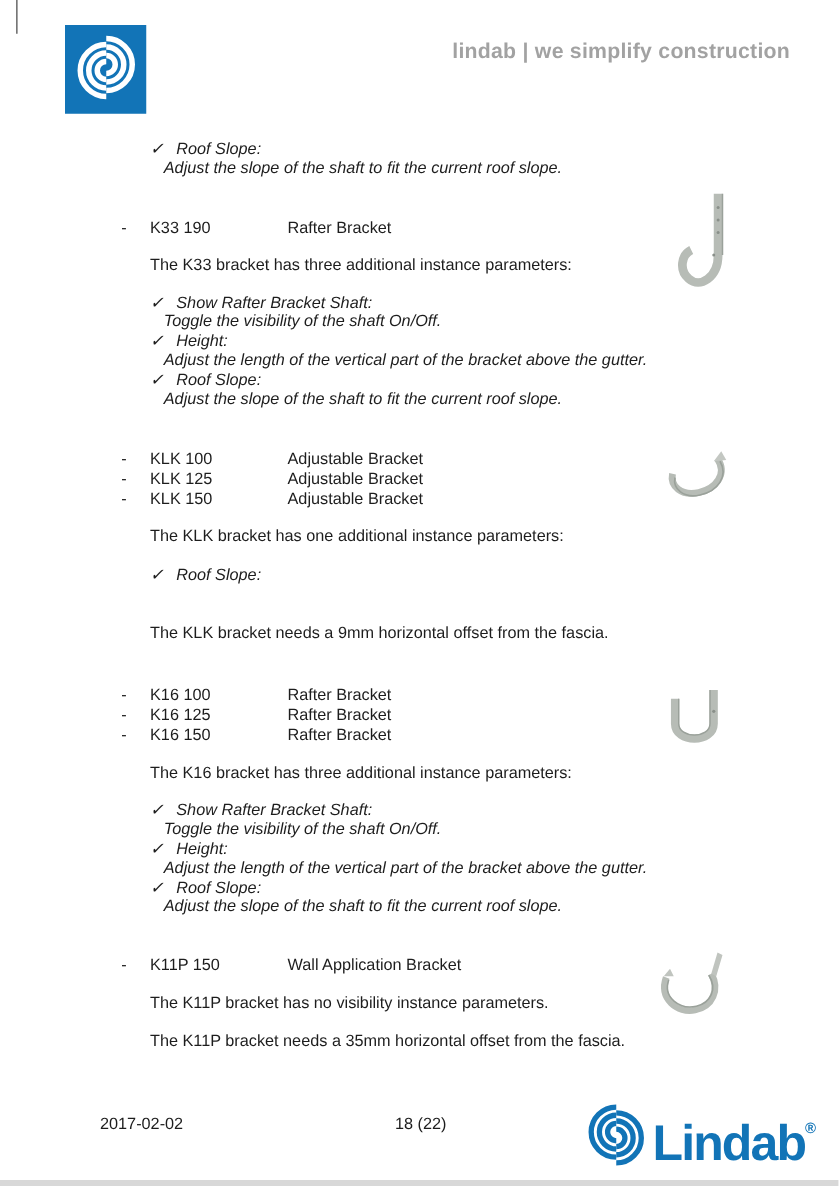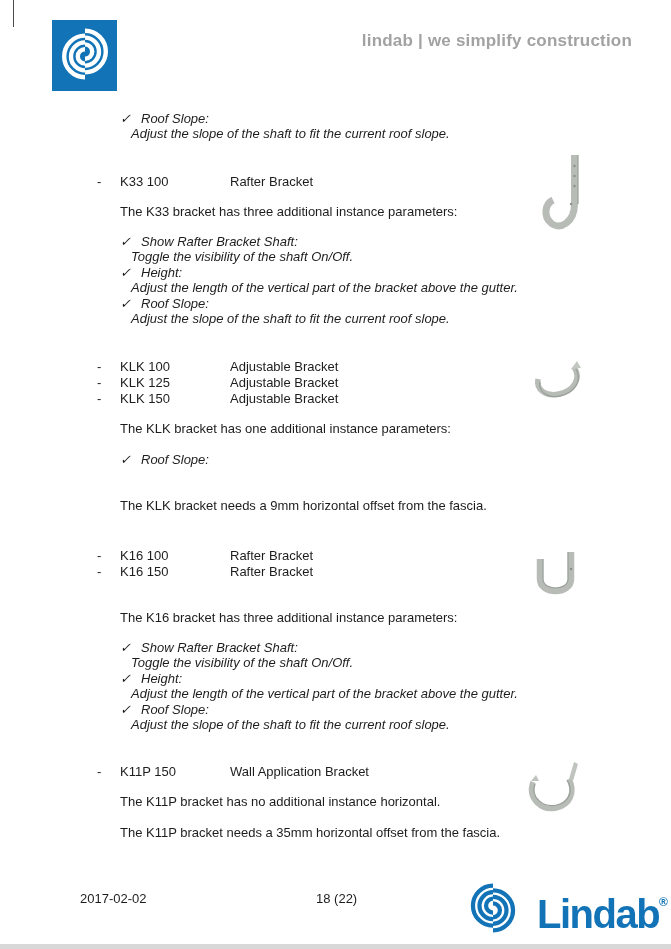--- a/index.html
+++ b/index.html
@@ -25,21 +25,21 @@
   .check { display:inline-block; width:21px; }
   .pdesc { margin-left:11px; }
   .para { left:120px; white-space:nowrap; }
   .bracket-img { position:absolute; }
   .footer-date { left:80px; top:891px; }
   .footer-page { left:316px; top:891px; }
   .footer-logo { left:466px; top:877px; width:185px; height:62px; display:flex; align-items:center; }
   .footer-icon { width:54px; height:54px; }
   .wordmark {
     font-weight:bold; color:#1274b7; font-size:40px; letter-spacing:-1.5px;
-    line-height:54px; margin-left:17px; white-space:nowrap;
+    line-height:54px; margin-left:2px; white-space:nowrap;
   }
   .reg { font-size:12px; vertical-align:22px; letter-spacing:0; }
   .bottom-bar { left:0; top:944px; width:671px; height:5px; background:#d8d8d8; }
 </style>
 </head>
 <body>
 
 <div class="page">
 
   <div class="abs crop-mark"></div>
@@ -70,21 +70,21 @@
   </div>
 
   <div class="abs tagline">lindab  |  we simplify construction</div>
 
   <div class="abs pblock" style="top:111px">
     <div><span class="check">✓</span><span>Roof Slope:</span></div>
     <div class="pdesc">Adjust the slope of the shaft to fit the current roof slope.</div>
   </div>
 
   <div class="abs rows" style="top:174px">
-    <div><span class="dash">-</span><span class="code">K33 100</span><span>Rafter Bracket</span></div>
+    <div><span class="dash">-</span><span class="code">K33 190</span><span>Rafter Bracket</span></div>
   </div>
 
   <div class="abs bracket-img" style="left:538px;top:152px">
     <svg width="50" height="85" viewBox="0 0 50 85">
       <path d="M36.5,3 L36.5,52 C36.5,70 22,79 13,71 C5,64 7,52 15,48" fill="none" stroke="#b7bcb6" stroke-width="7"></path>
       <path d="M40,3 L40,52" fill="none" stroke="#9aa19a" stroke-width="1.2"></path>
       <circle cx="36.5" cy="14" r="1.2" fill="#8a908a"></circle>
       <circle cx="36.5" cy="24" r="1.2" fill="#8a908a"></circle>
       <circle cx="36.5" cy="34" r="1.2" fill="#8a908a"></circle>
       <circle cx="33" cy="52" r="1.2" fill="#8a908a"></circle>
@@ -119,20 +119,21 @@
   <div class="abs para" style="top:421px">The KLK bracket has one additional instance parameters:</div>
 
   <div class="abs pblock" style="top:452px">
     <div><span class="check">✓</span><span>Roof Slope:</span></div>
   </div>
 
   <div class="abs para" style="top:498px">The KLK bracket needs a 9mm horizontal offset from the fascia.</div>
 
   <div class="abs rows" style="top:548px">
     <div><span class="dash">-</span><span class="code">K16 100</span><span>Rafter Bracket</span></div>
+    <div><span class="dash">-</span><span class="code">K16 125</span><span>Rafter Bracket</span></div>
     <div><span class="dash">-</span><span class="code">K16 150</span><span>Rafter Bracket</span></div>
   </div>
 
   <div class="abs bracket-img" style="left:529px;top:545px">
     <svg width="53" height="59" viewBox="0 0 53 59">
       <path d="M11,14 L11,34 C11,50 42,50 42,34 L42,7" fill="none" stroke="#b7bcb6" stroke-width="6.5"></path>
       <path d="M14,14 L14,34 C14,46 39,46 39,34 L39,7" fill="none" stroke="#9aa19a" stroke-width="1.2"></path>
       <circle cx="42" cy="24" r="1.3" fill="#8a908a"></circle>
     </svg>
   </div>
@@ -154,21 +155,21 @@
 
   <div class="abs bracket-img" style="left:519px;top:757px">
     <svg width="68" height="61" viewBox="0 0 68 61">
       <path d="M14,25 C8,42 23,54 37,51 C51,48 57,35 50,22" fill="none" stroke="#b7bcb6" stroke-width="5.5"></path>
       <path d="M16,27 C11,41 25,51 38,48 C50,45 55,34 48,23" fill="none" stroke="#9aa19a" stroke-width="1.2"></path>
       <path d="M50,22 L55,5 L59,7 L54,24 Z" fill="#c0c4bf"></path>
       <path d="M12,24 L17,18 L20,24 Z" fill="#c0c4bf"></path>
     </svg>
   </div>
 
-  <div class="abs para" style="top:794px">The K11P bracket has no additional instance horizontal.</div>
+  <div class="abs para" style="top:794px">The K11P bracket has no visibility instance parameters.</div>
   <div class="abs para" style="top:825px">The K11P bracket needs a 35mm horizontal offset from the fascia.</div>
 
   <div class="abs footer-date">2017-02-02</div>
   <div class="abs footer-page">18 (22)</div>
 
   <div class="abs footer-logo">
     <span class="footer-icon">
       <svg width="54" height="54" viewBox="0 0 70 70">
         <defs>
           <clipPath id="lh2">

